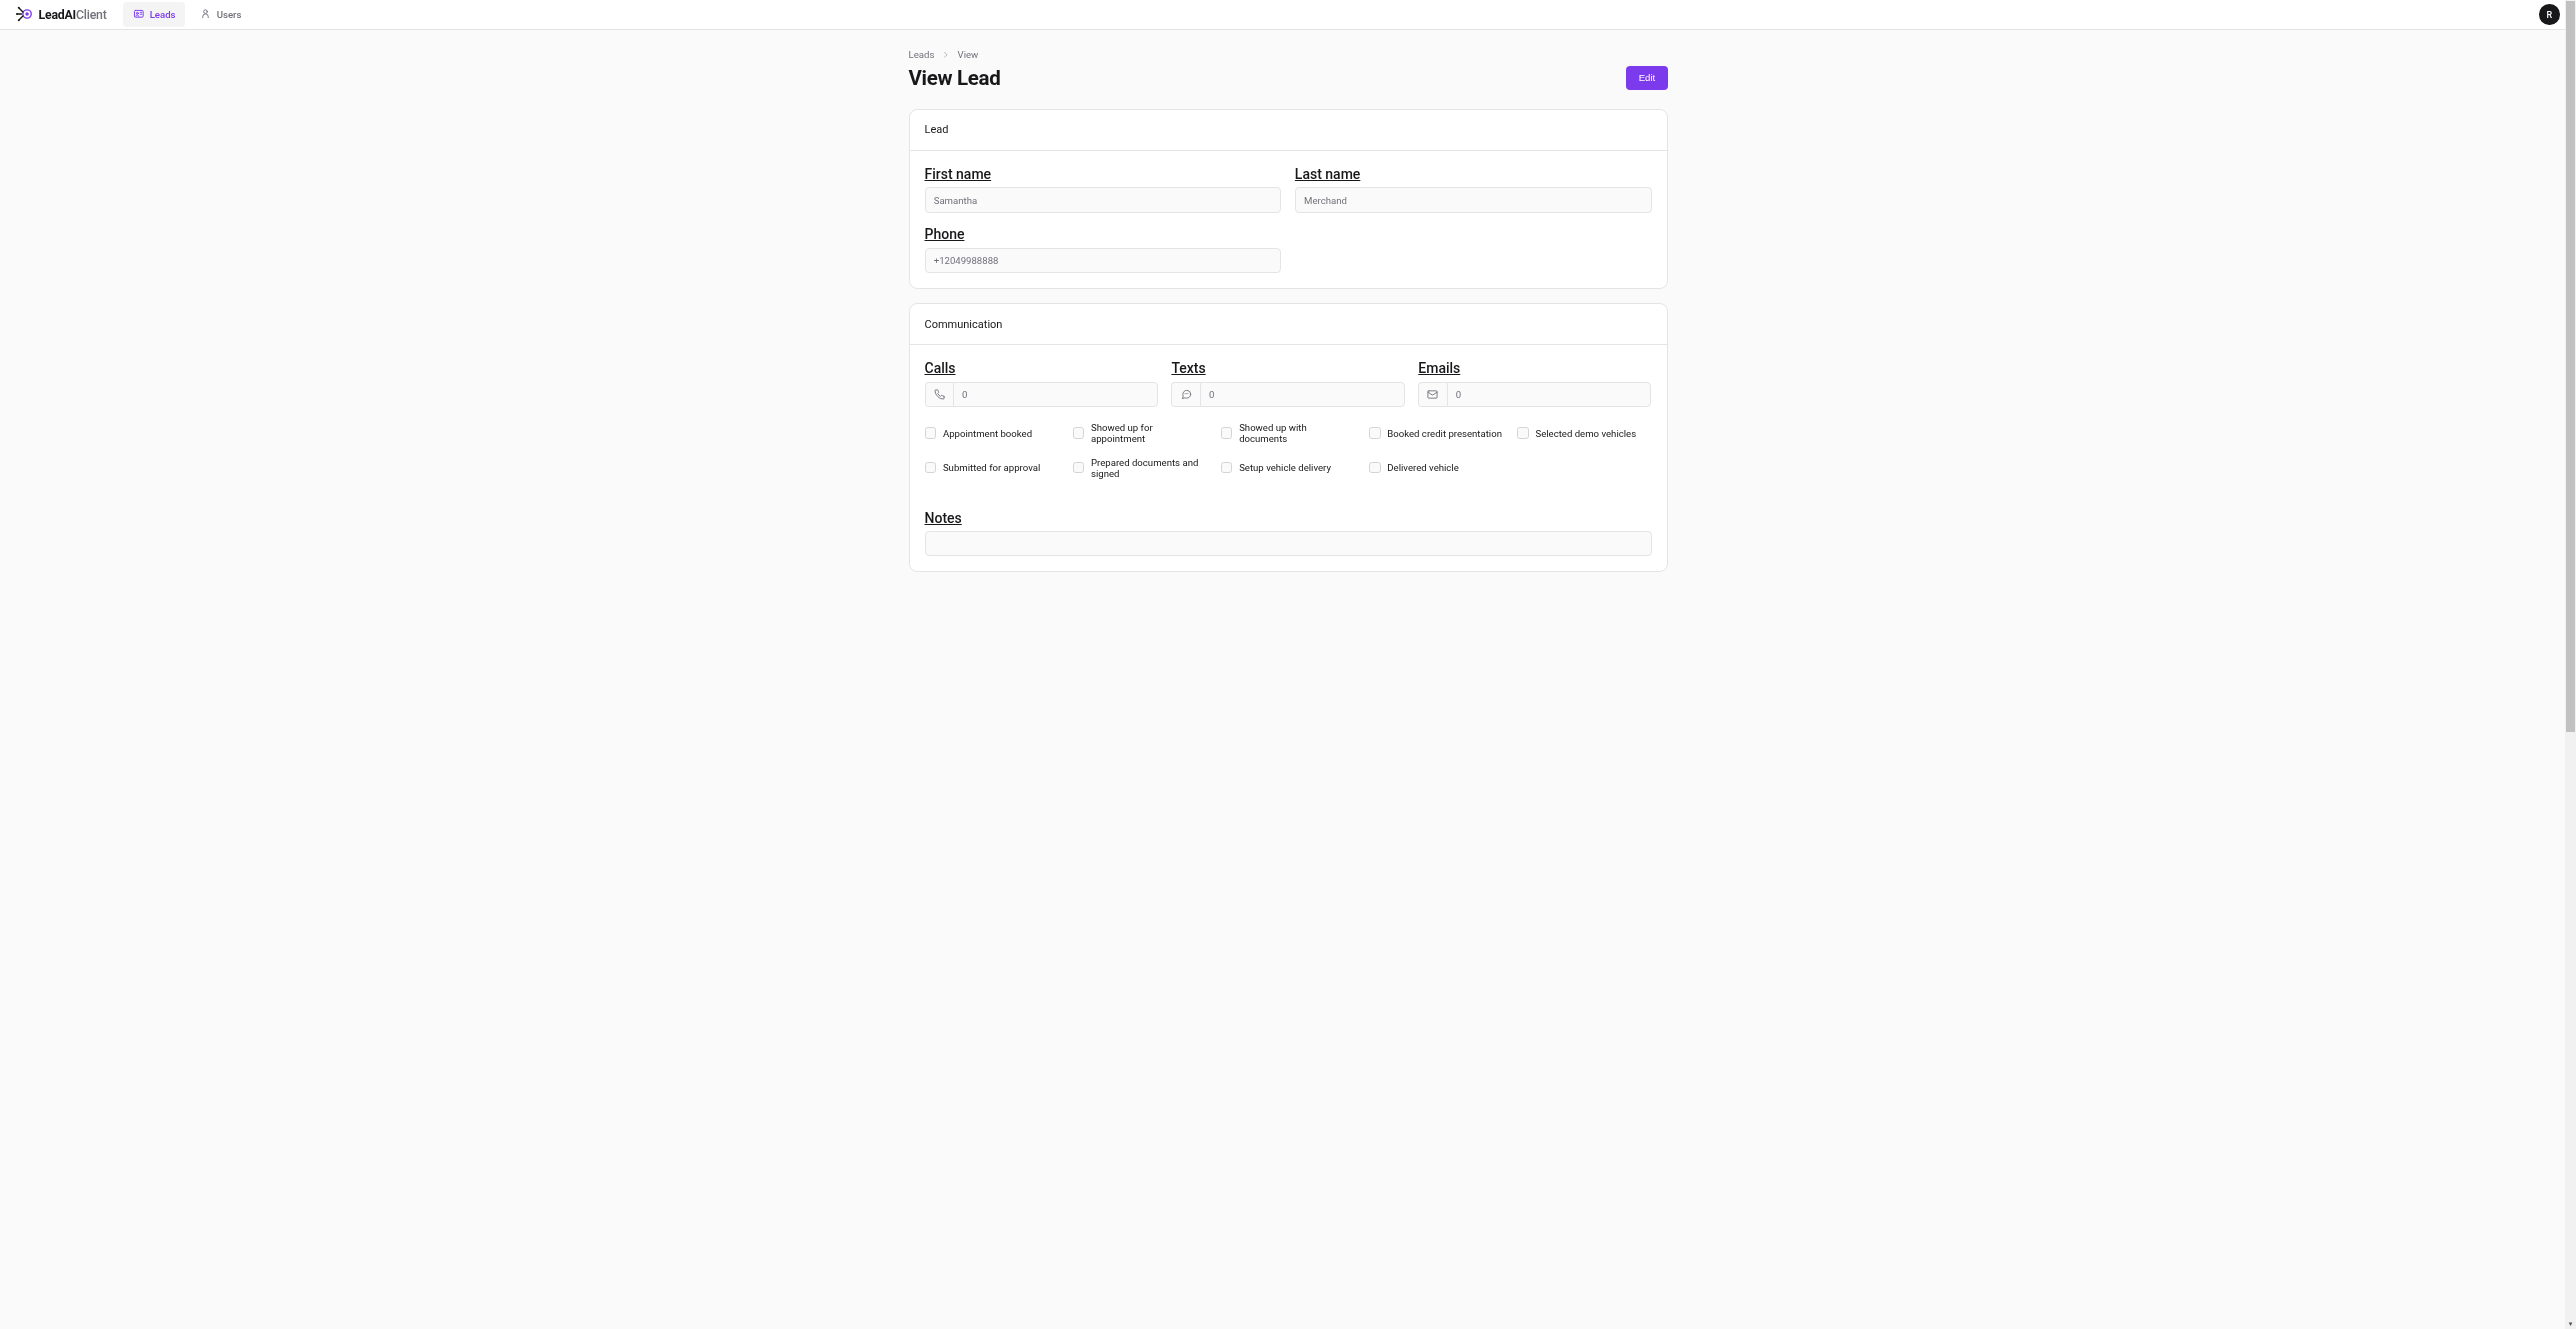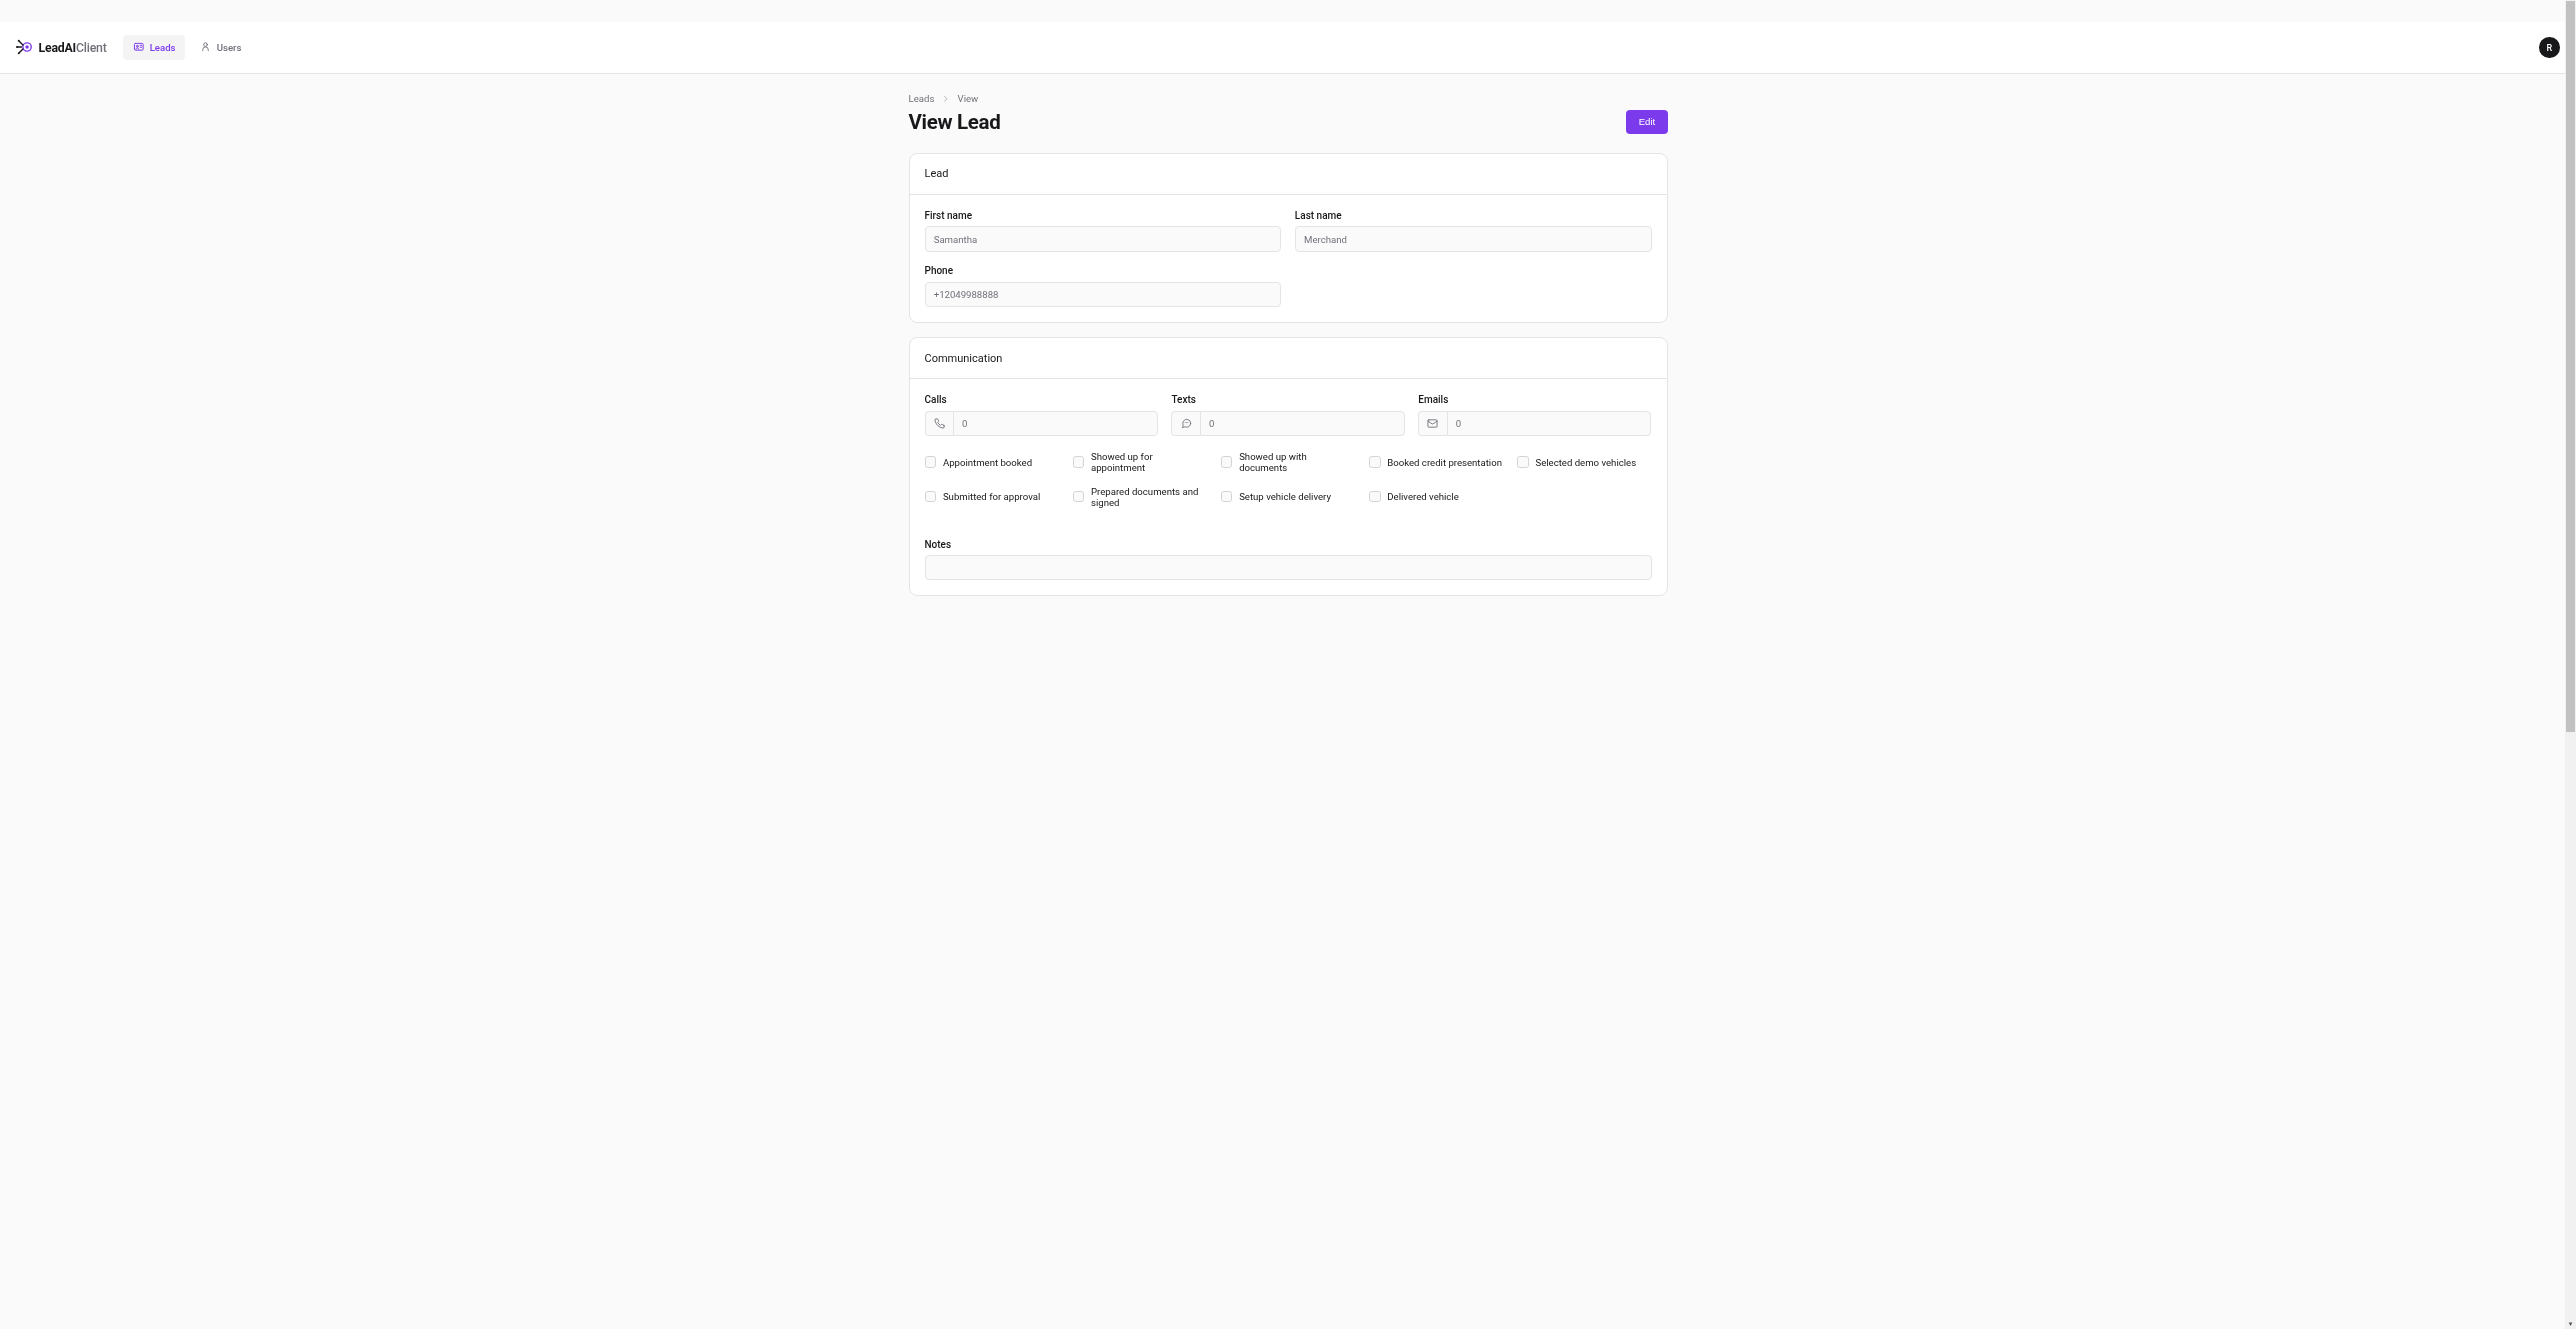--- a/index.html
+++ b/index.html
@@ -13,22 +13,21 @@
       color: #18181b;
       font-size: 9.6px;
     }
     .header {
       background: #fff;
       border-bottom: 0.7px solid #e4e4e7;
       display: flex;
       align-items: center;
       justify-content: space-between;
       padding: 8.2px 16.4px;
-      height: 52px;
-      margin-top: 22px;
+      height: 30px;
     }
     .header-left {
       display: flex;
       align-items: center;
       gap: 16.4px;
     }
     .logo {
       display: flex;
       align-items: center;
       gap: 4.1px;
@@ -150,23 +149,24 @@
       display: grid;
       grid-template-columns: 1fr 1fr 1fr;
       gap: 13.7px;
     }
     .field {
       display: flex;
       flex-direction: column;
       gap: 5.5px;
     }
     .field-label {
-      font-size: 10px;
+      font-size: 14px;
       font-weight: 500;
       color: #18181b;
+      text-decoration: underline;
     }
     .input {
       width: 100%;
       padding: 6.2px 8.2px;
       border: 0.7px solid #e4e4e7;
       border-radius: 4.1px;
       background: #fafafa;
       color: #71717a;
       font-size: 9.6px;
       font-family: inherit;

